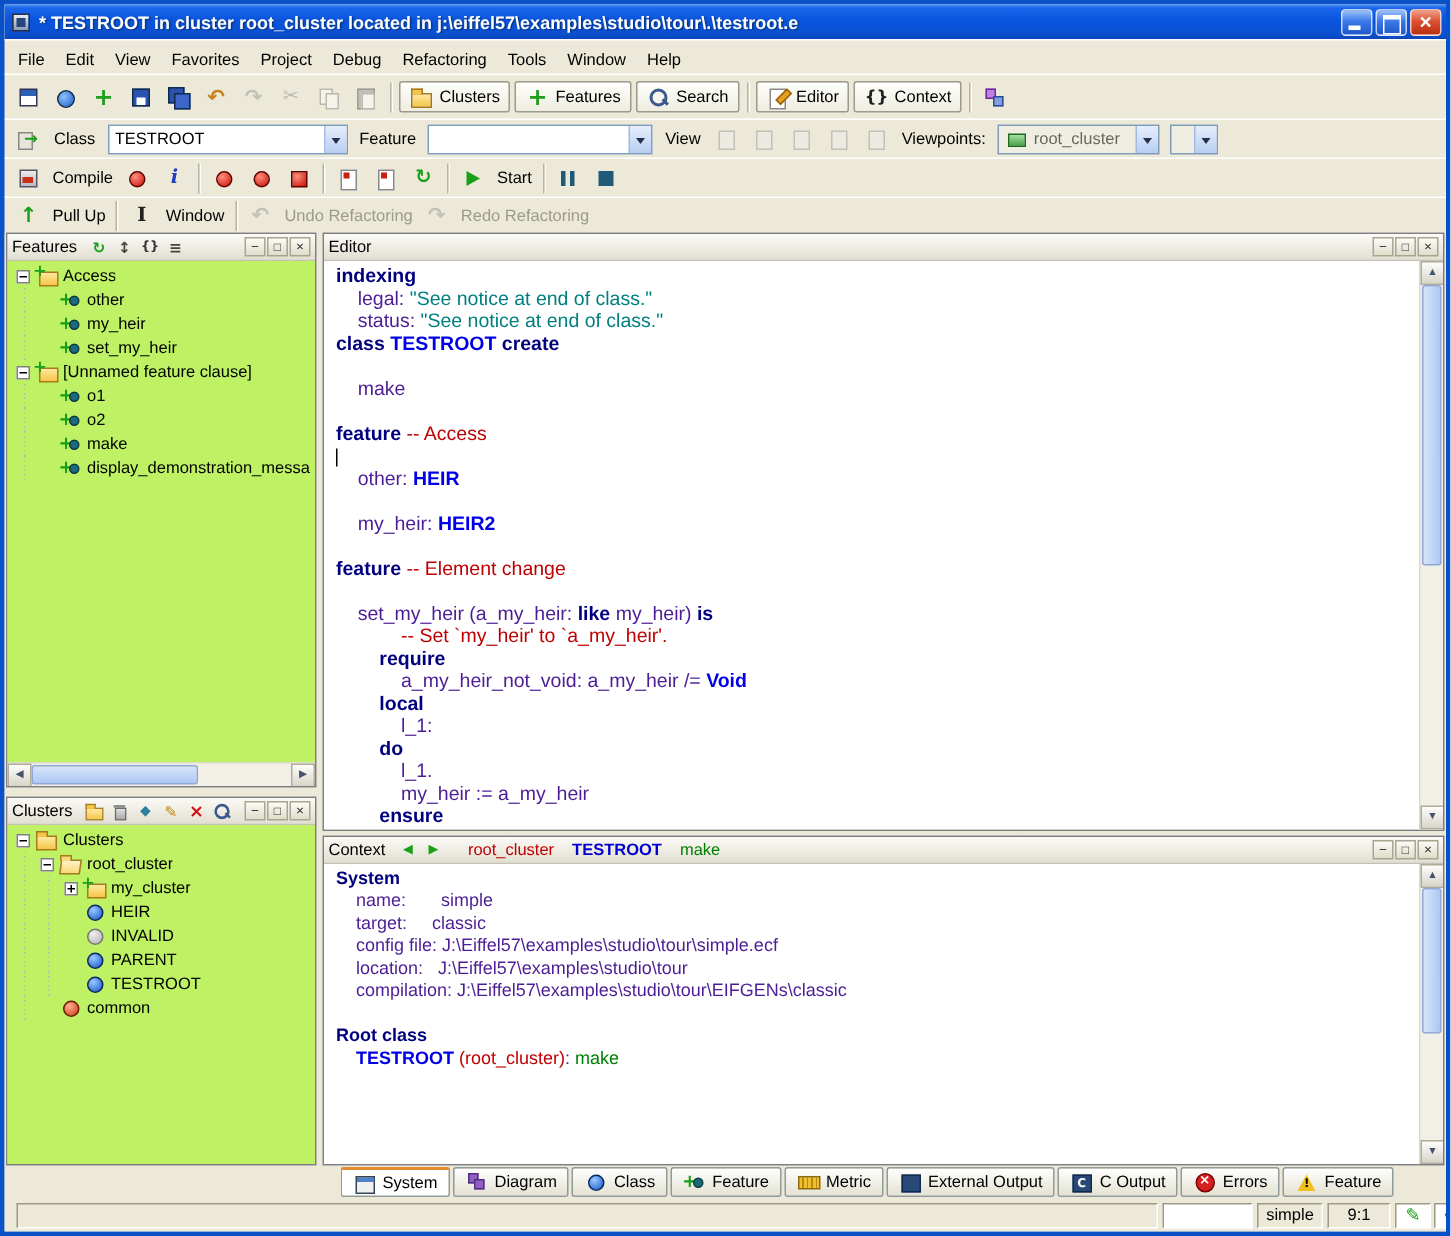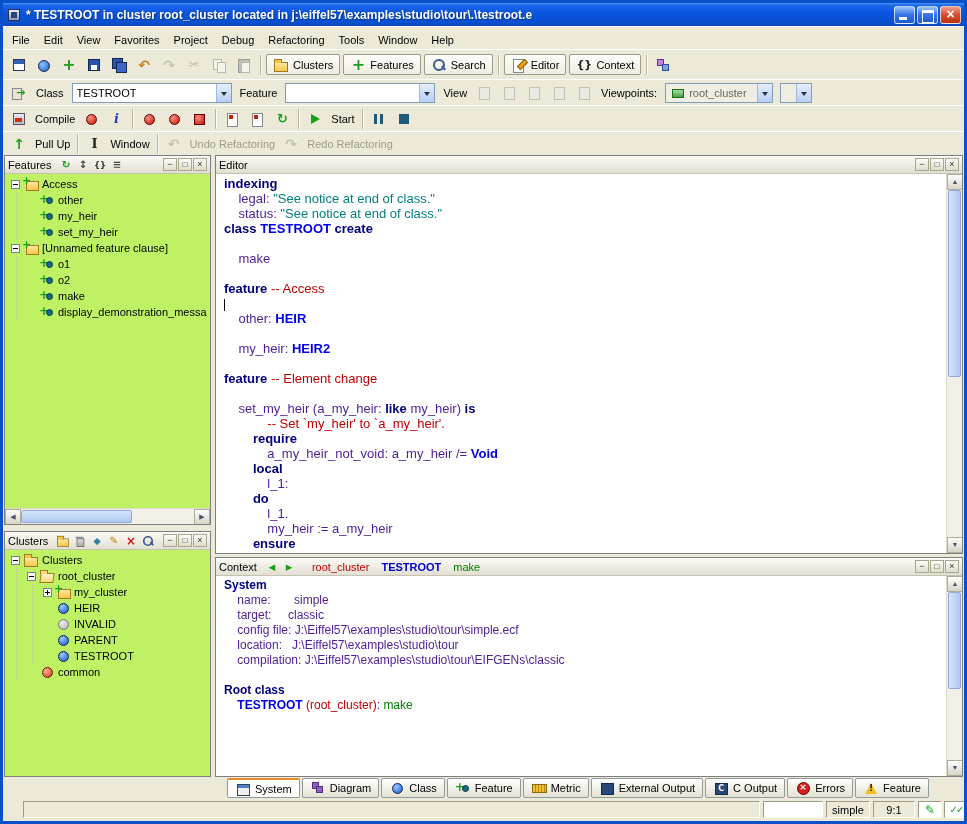--- a/index.html
+++ b/index.html
@@ -186,21 +186,21 @@
 .bc-blue{color:#0000D0;font-weight:bold}
 .bc-green{color:#008000}
 
 
 .tabbar{height:22px;display:flex;align-items:flex-start;gap:2px;padding:1px 4px 0 224px;background:#ECE9D8}
 .tab{height:20px;display:flex;align-items:center;gap:4px;padding:0 7px;font-size:11px;border:1px solid #919B9C;border-radius:2px;
   background:linear-gradient(#FEFEFE,#E4E2D2)}
 .tab.selected{background:#fff;border-top:2px solid #E68B2C}
 
 
-.statusbar{height:22px;display:flex;align-items:flex-start;gap:3px;padding:2px 20px;background:#ECE9D8}
+.statusbar{height:22px;display:flex;align-items:center;gap:3px;padding:2px 8px;background:#ECE9D8}
 .sb-cell{height:17px;border:1px solid;border-color:#9D9A85 #FFF #FFF #9D9A85;background:#ECE9D8;font-size:11px;display:flex;align-items:center;justify-content:center;padding:0 4px}
 .sb-msg{flex:1;justify-content:flex-start}
 .sb-progress{width:60px;background:#fff}
 .sb-target{width:44px}
 .sb-pos{width:42px}
 .sb-ic{width:24px;background:#fff}
 .sb-ic2{width:26px;border:none;background:transparent}
 </style>
 </head>
 <body>

